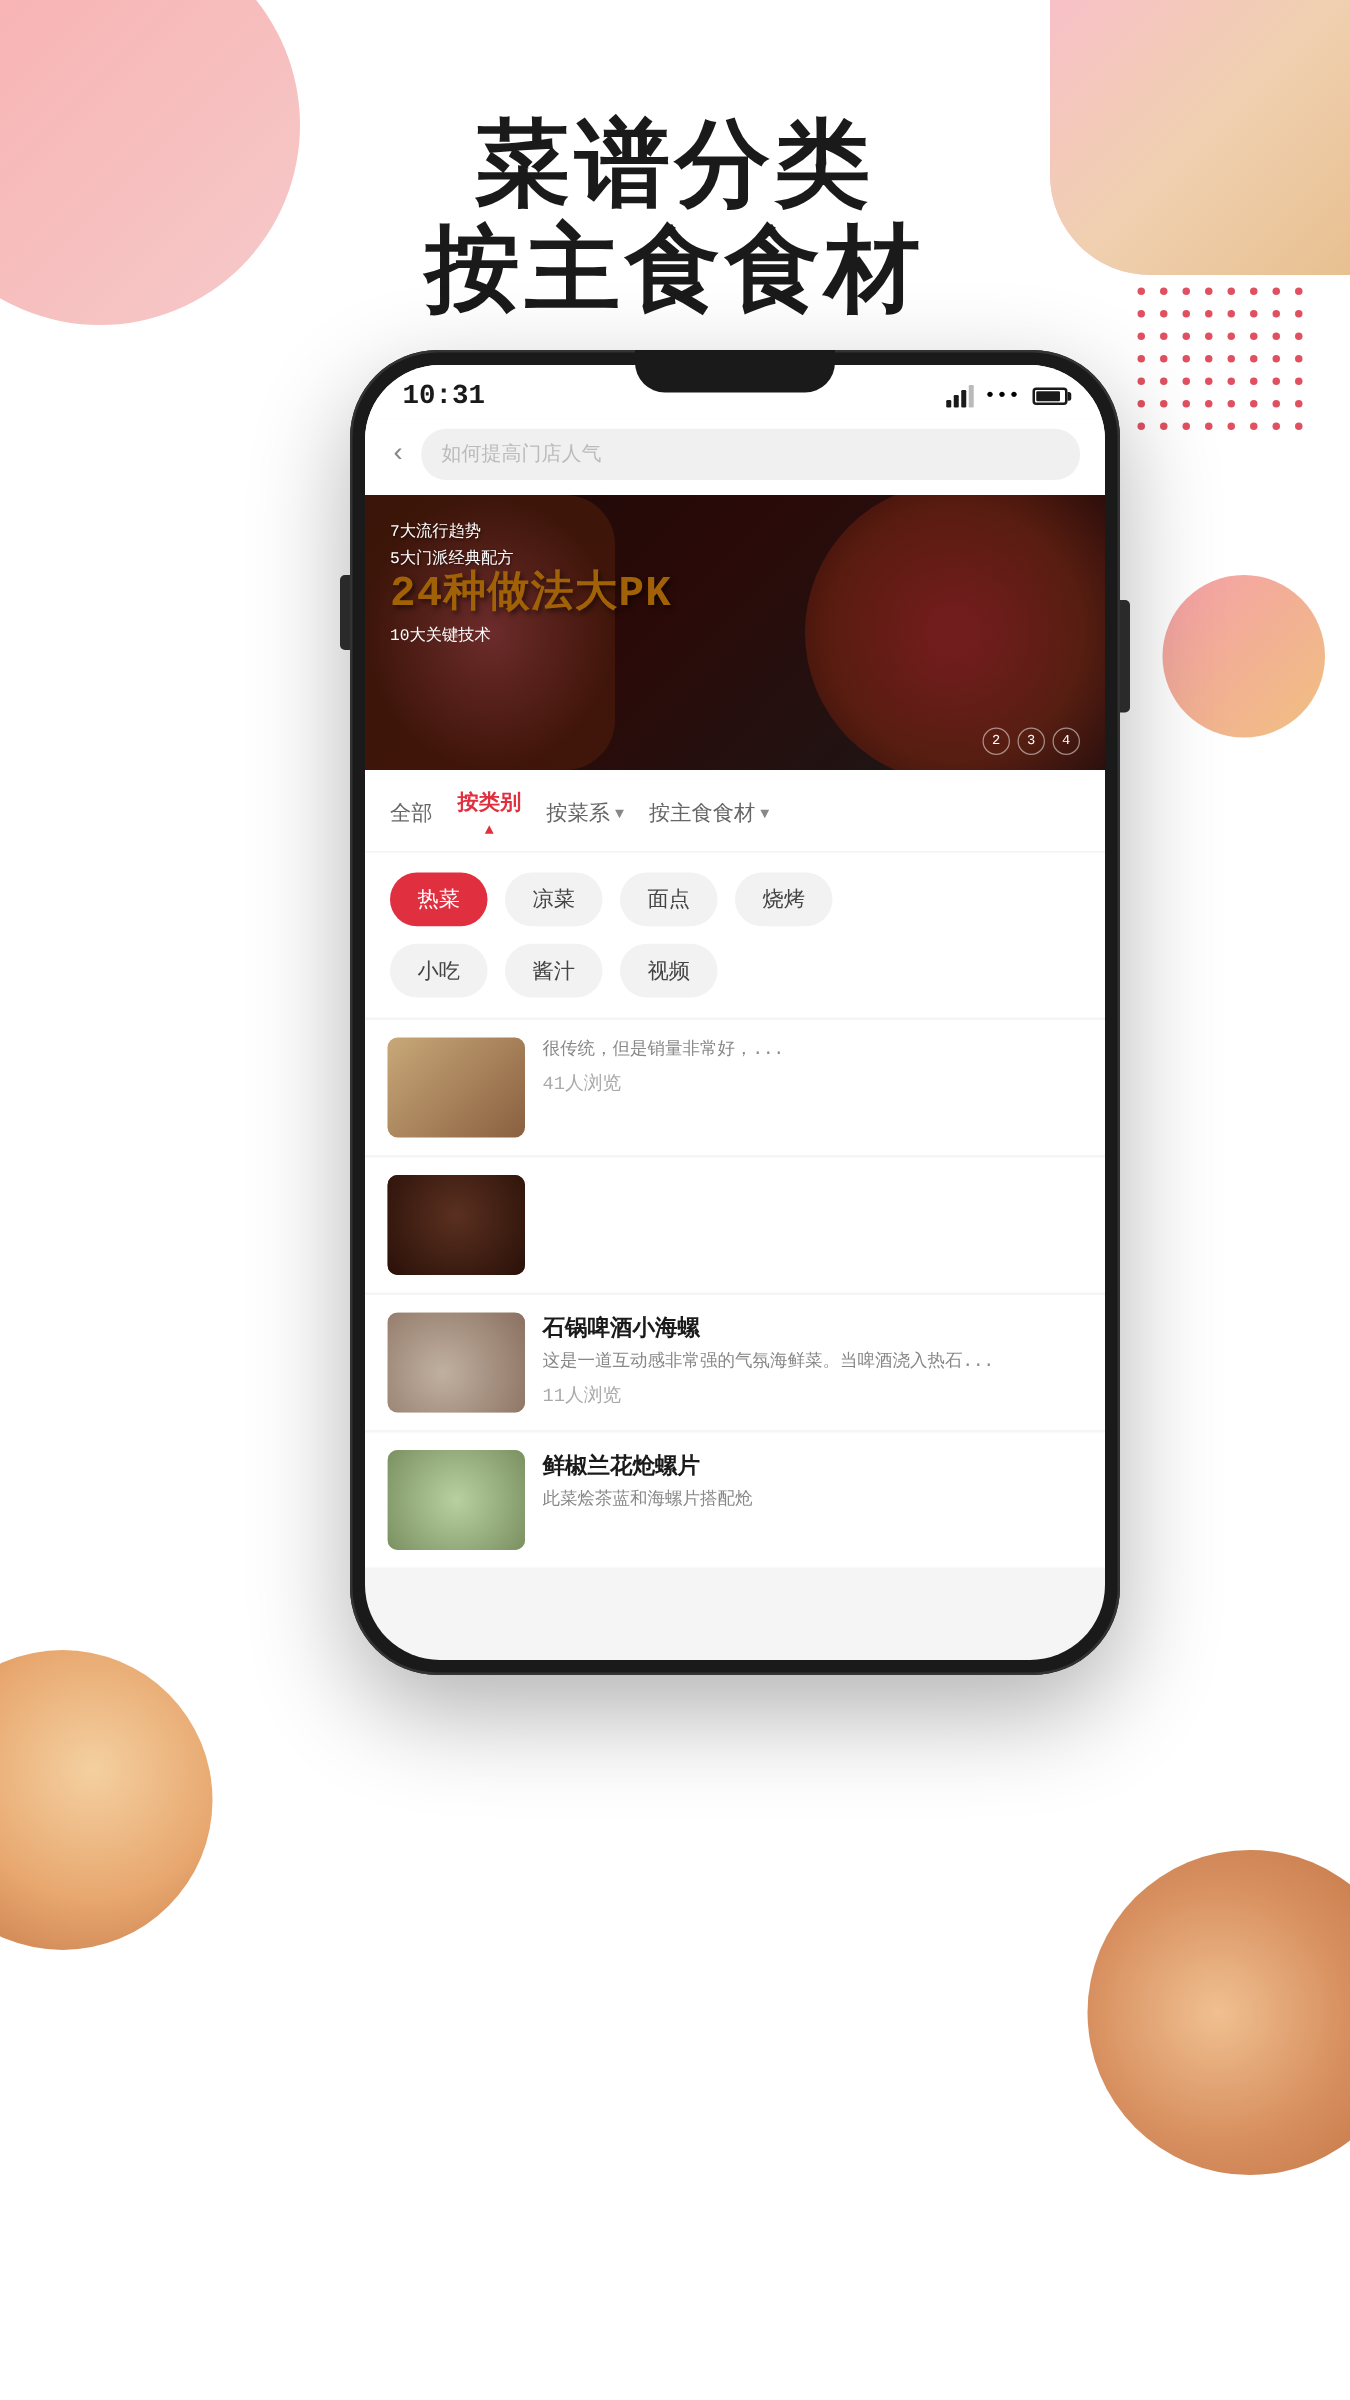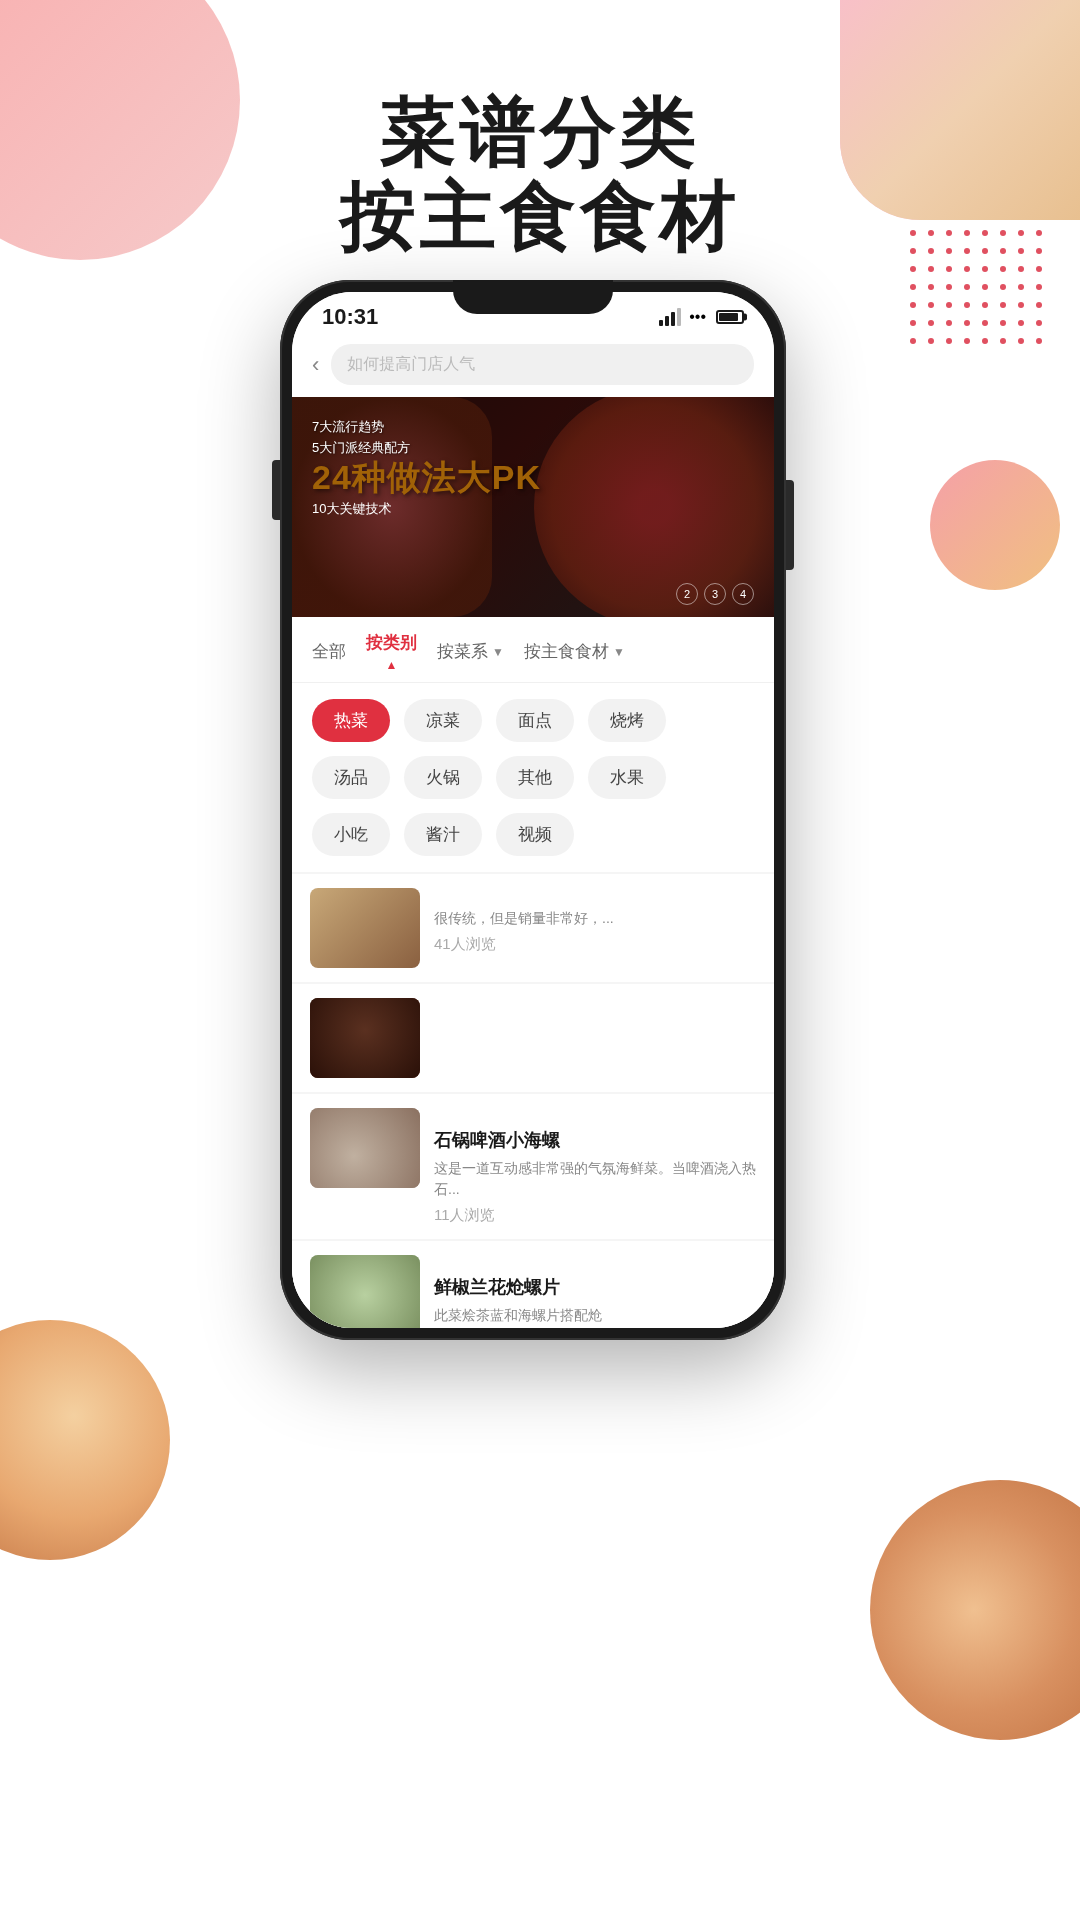--- a/index.html
+++ b/index.html
@@ -78,27 +78,28 @@
     
     .phone-wrapper {
       position: absolute;
       top: 280px;
       left: 50%;
       transform: translateX(-50%);
       width: 520px;
       height: 1060px;
     }
     .phone-outer {
-      width: 506px;
+      width: 616px;
       height: 1060px;
       background: #1a1a1a;
       border-radius: 70px;
       padding: 12px;
       box-shadow: 0 30px 80px rgba(0,0,0,0.3), inset 0 0 0 2px #333;
       position: relative;
+      font-family: Liberation Mono, monospace;
     }
     .phone-screen {
       width: 100%;
       height: 100%;
       background: #f5f5f5;
       border-radius: 60px;
       overflow: hidden;
       position: relative;
     }
     
@@ -377,21 +378,21 @@
     }
     .recipe-thumb {
       width: 110px;
       height: 80px;
       border-radius: 8px;
       flex-shrink: 0;
       overflow: hidden;
     }
     .thumb-1 { background: linear-gradient(135deg, #c8a070, #8a5030); }
     .thumb-2 { background: linear-gradient(135deg, #3a2010, #6a3020); }
-    .recipe-info { flex: 1; margin-top: 20px; }
+    .recipe-info { flex: 1; }
     .recipe-title {
       font-size: 18px;
       font-weight: 600;
       color: #1a1a1a;
       margin-bottom: 6px;
     }
     .recipe-desc {
       font-size: 14px;
       color: #888;
       line-height: 1.5;
@@ -568,26 +569,20 @@
       </div>
 
       <div class="category-section">
         <div class="category-row">
           <div class="chip active"><span>热菜</span></div>
           <div class="chip"><span>凉菜</span></div>
           <div class="chip"><span>面点</span></div>
           <div class="chip"><span>烧烤</span></div>
         </div>
         <div class="category-row">
-          <div class="chip"><span>汤品</span></div>
-          <div class="chip"><span>火锅</span></div>
-          <div class="chip"><span>其他</span></div>
-          <div class="chip"><span>水果</span></div>
-        </div>
-        <div class="category-row">
           <div class="chip"><span>小吃</span></div>
           <div class="chip"><span>酱汁</span></div>
           <div class="chip"><span>视频</span></div>
         </div>
       </div>
 
       <div class="recipe-item" style="background:#fff;margin-top:2px;">
         <div class="recipe-thumb thumb-1" style="background:linear-gradient(135deg,#c8a878,#8a6040);"></div>
         <div class="recipe-info">
           <div class="recipe-desc">很传统，但是销量非常好，...</div>

